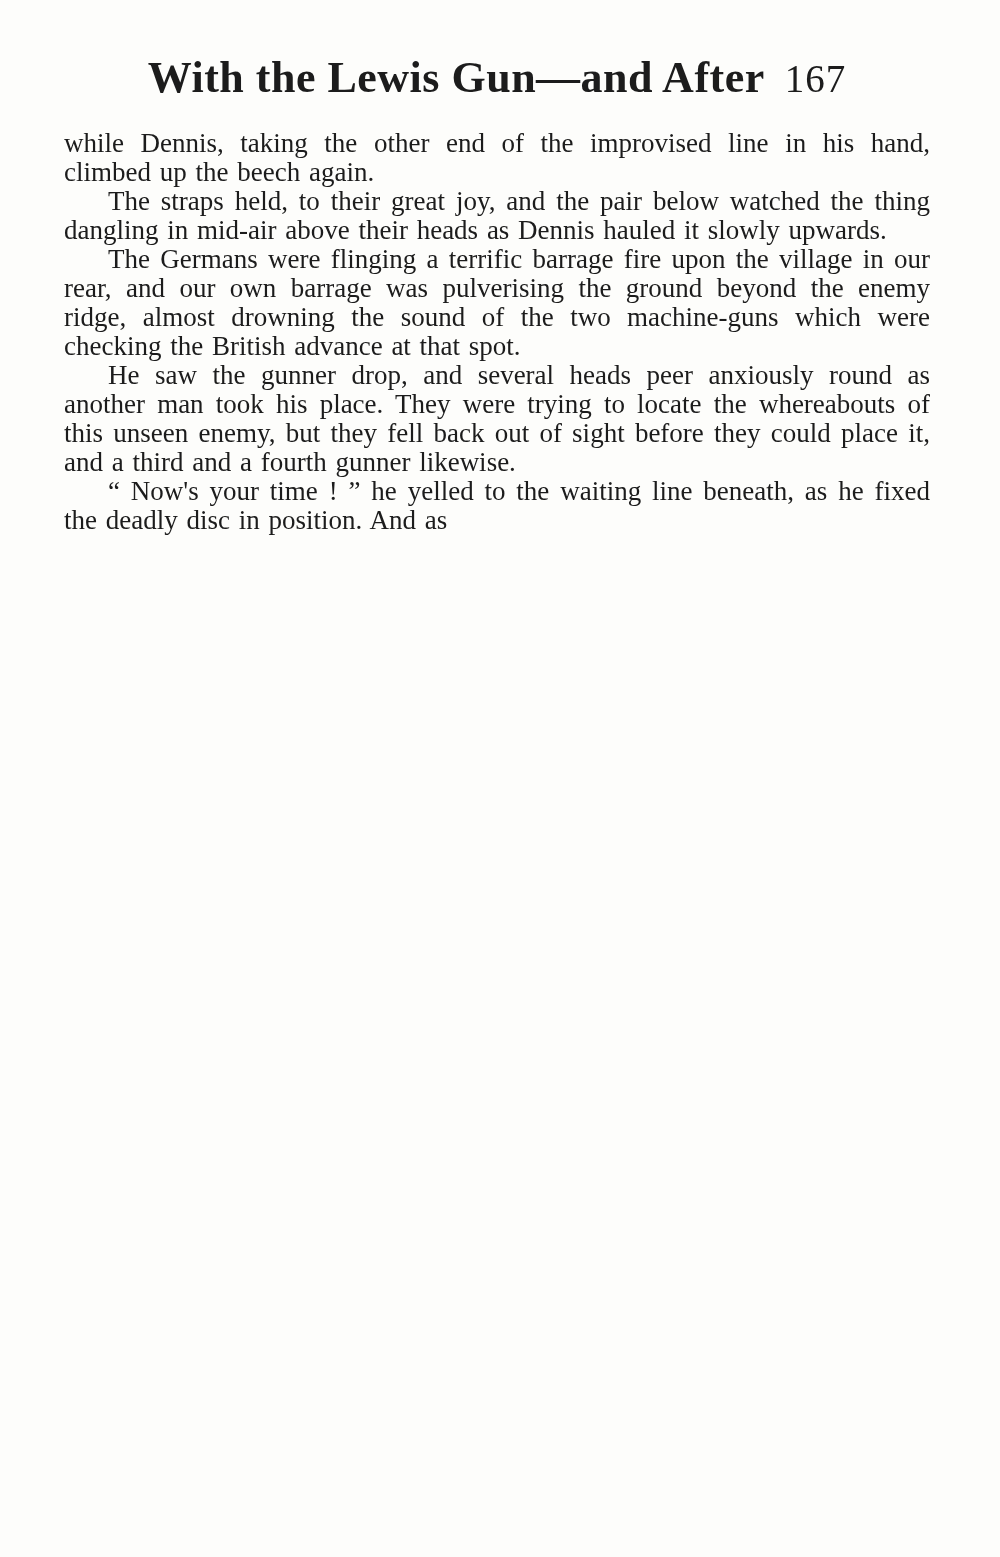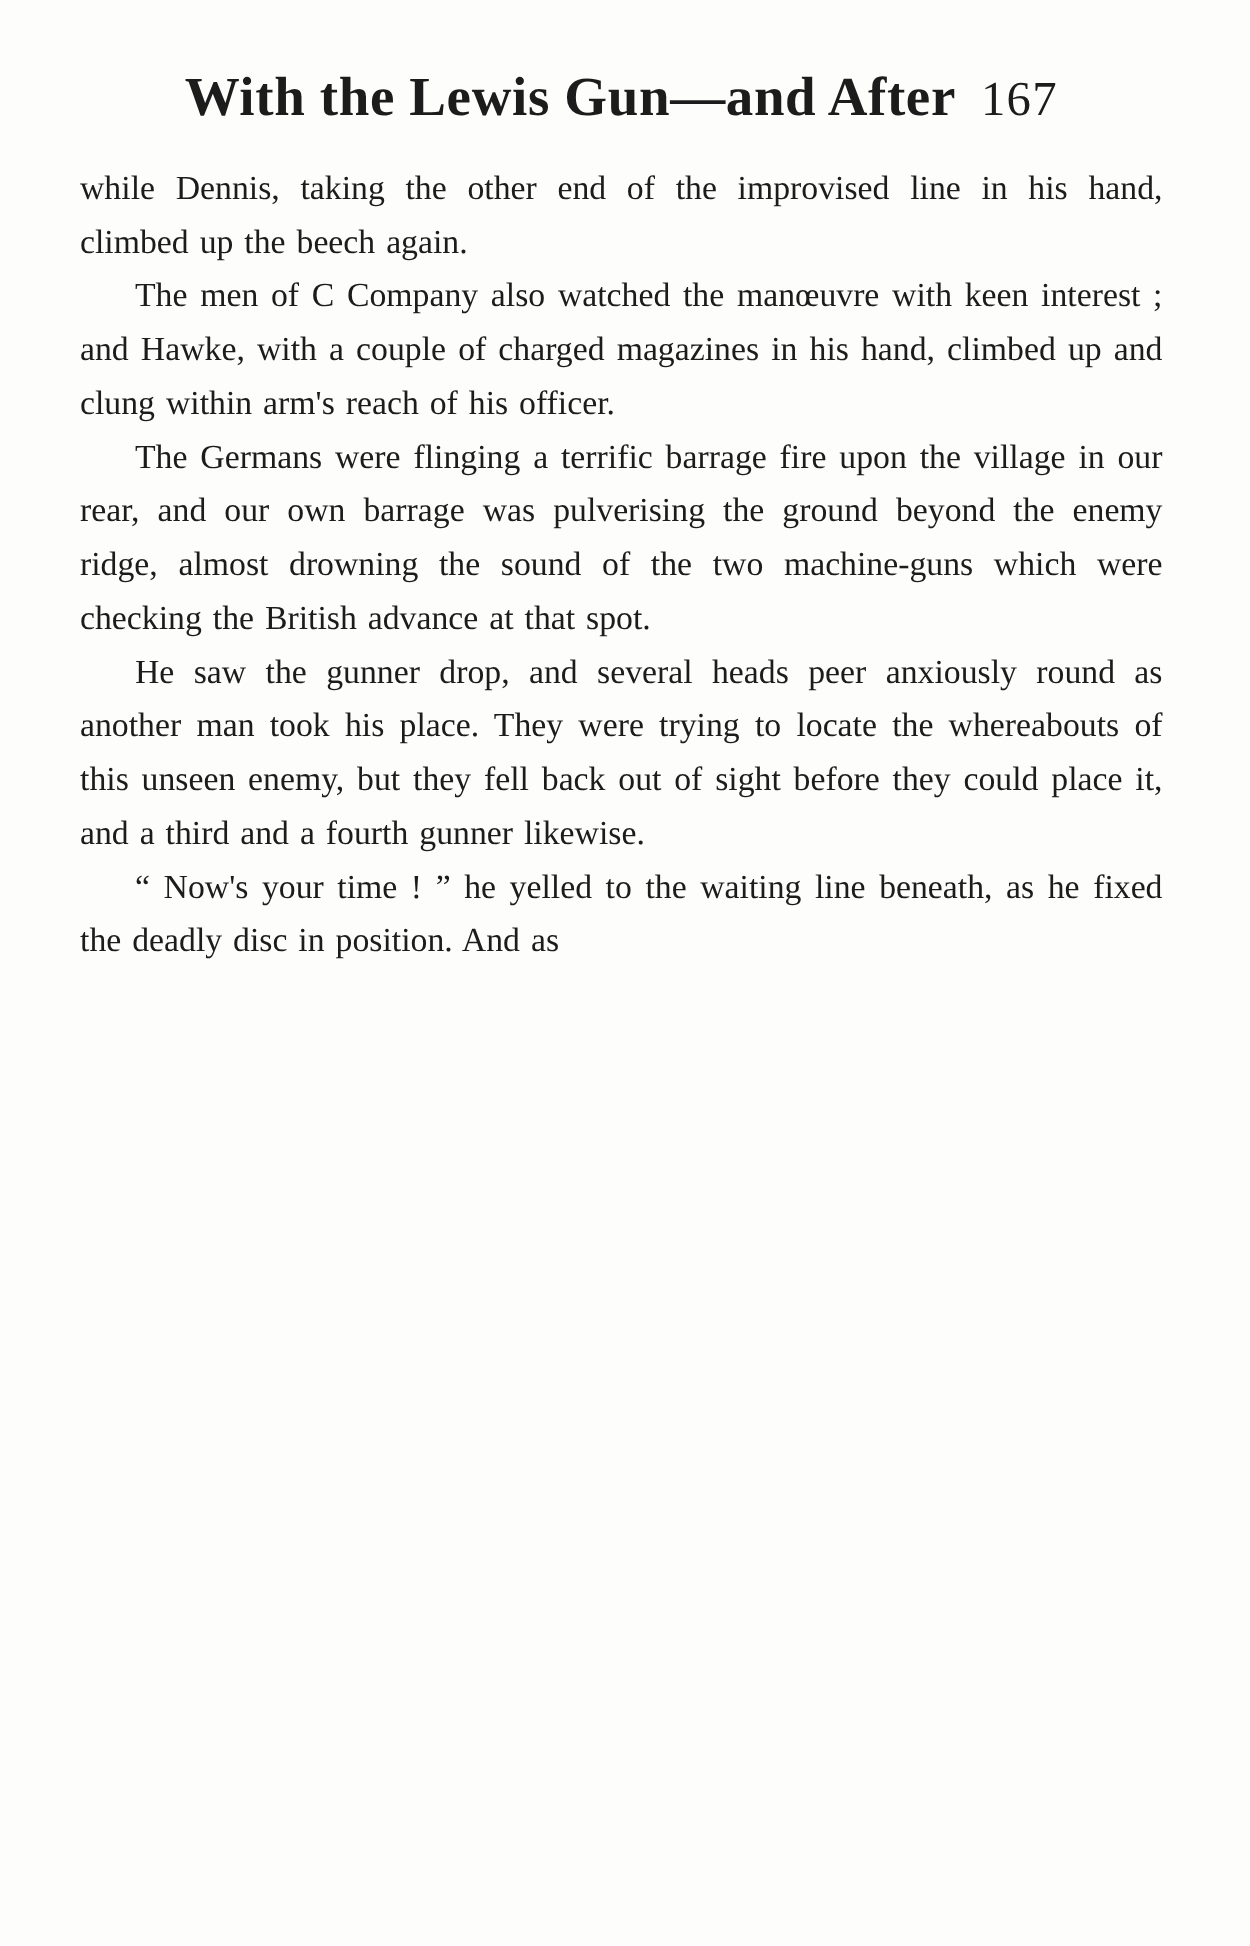--- a/index.html
+++ b/index.html
@@ -31,40 +31,40 @@
     font-size: 44px;
     letter-spacing: 0.5px;
   }
   .page-number {
     font-size: 39px;
     letter-spacing: 1px;
   }
   .body-text p {
     margin: 0;
     font-size: 27px;
-    line-height: 43px;
+    line-height: 29px;
     text-align: justify;
     text-indent: 44px;
     word-spacing: 2px;
   }
   .body-text p.no-indent {
     text-indent: 0;
   }
 </style>
 </head>
 <body>
 
 <div class="page">
 
   <header class="page-header">
     <span class="running-title">With the Lewis Gun—and After</span>
     <span class="page-number">167</span>
   </header>
 
   <div class="body-text">
     <p class="no-indent">while Dennis, taking the other end of the improvised line in his hand, climbed up the beech again.</p>
-    <p>The men of C Company also watched the manœuvre with keen interest ; and Hawke, with a couple of charged magazines in his hand, climbed up and clung within arm's reach of his officer.</p>
+    <p>The straps held, to their great joy, and the pair below watched the thing dangling in mid-air above their heads as Dennis hauled it slowly upwards.</p>
     <p>The Germans were flinging a terrific barrage fire upon the village in our rear, and our own barrage was pulverising the ground beyond the enemy ridge, almost drowning the sound of the two machine-guns which were checking the British advance at that spot.</p>
     <p>He saw the gunner drop, and several heads peer anxiously round as another man took his place.  They were trying to locate the whereabouts of this unseen enemy, but they fell back out of sight before they could place it, and a third and a fourth gunner likewise.</p>
     <p>“ Now's your time ! ” he yelled to the waiting line beneath, as he fixed the deadly disc in position.  And as</p>
   </div>
 
 </div>
 
 </body></html>

